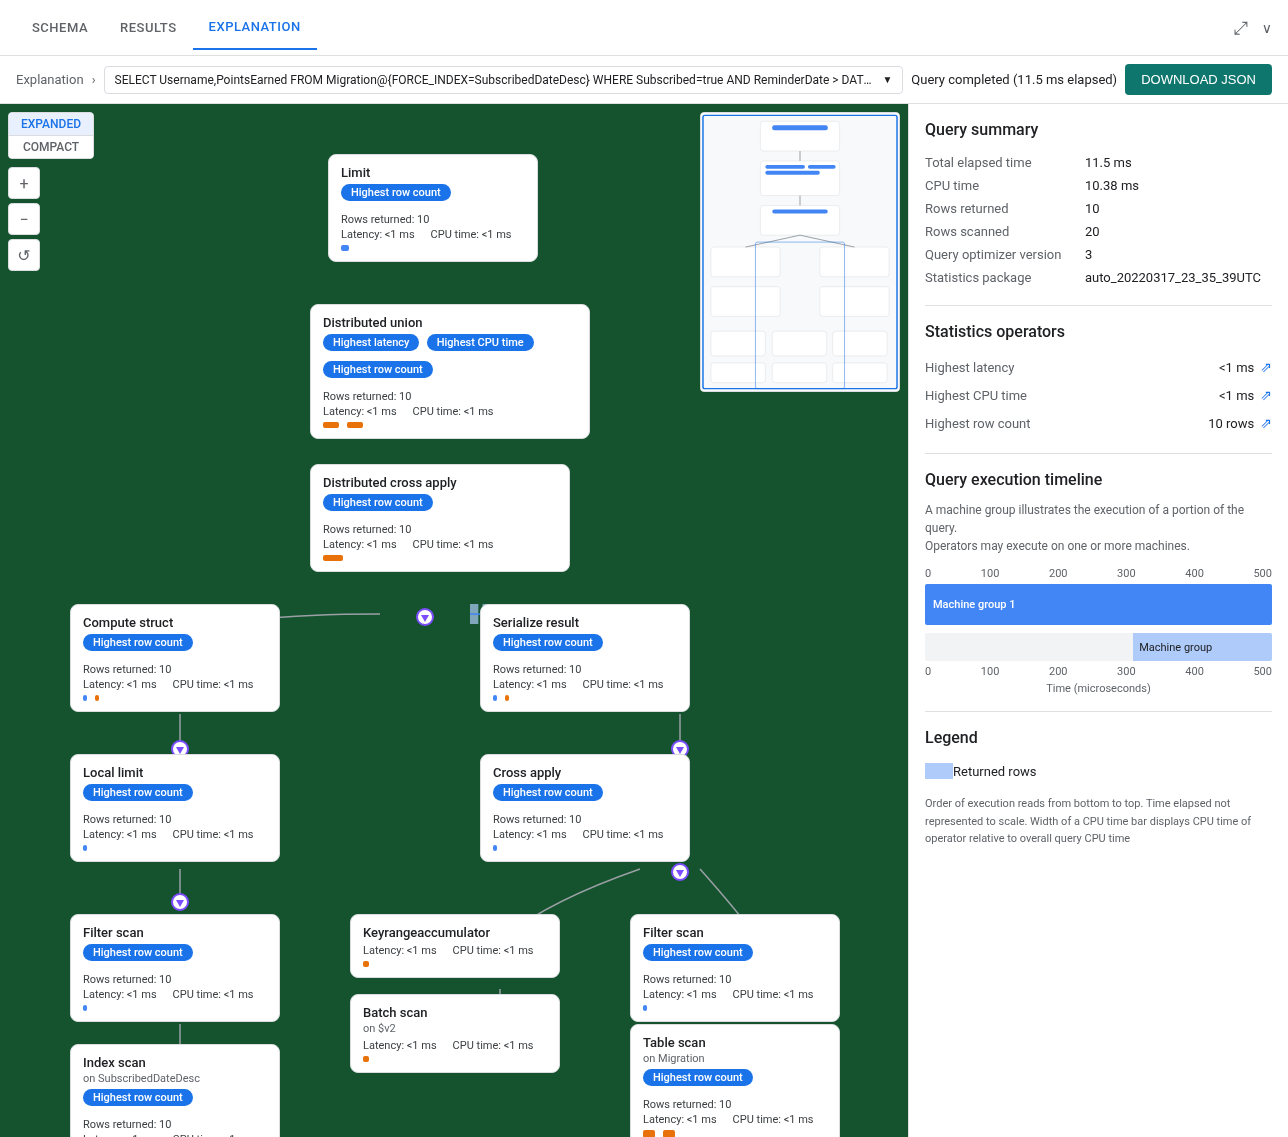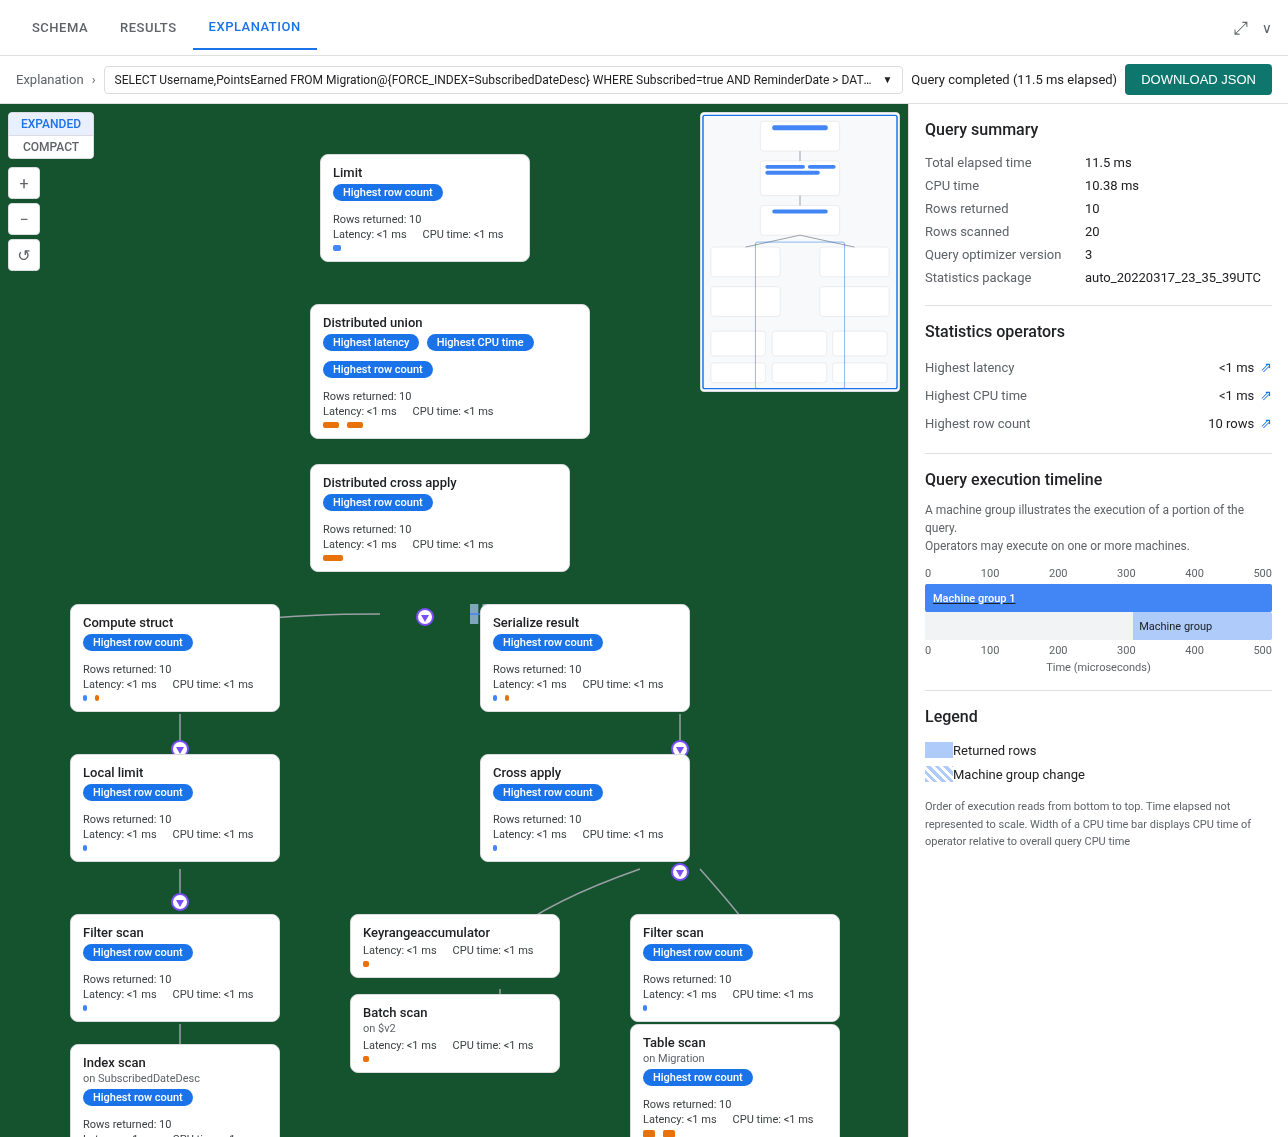--- a/index.html
+++ b/index.html
@@ -71,44 +71,44 @@
     
     .prominent-row { display: flex; align-items: center; justify-content: space-between; padding: 6px 0; font-size: 13px; }
     .prominent-label { color: #5f6368; }
     .prominent-value { display: flex; align-items: center; gap: 6px; color: #202124; }
     .link-icon { color: #1a73e8; cursor: pointer; font-size: 14px; }
     
     
     .timeline-desc { font-size: 12px; color: #5f6368; margin-bottom: 12px; line-height: 1.5; }
     .timeline-chart { margin: 8px 0; }
     .timeline-axis { display: flex; justify-content: space-between; font-size: 11px; color: #5f6368; margin-bottom: 4px; }
-    .timeline-bar-area { background: #f1f3f4; height: 28px; position: relative; border-radius: 2px; overflow: hidden; text-decoration: underline; }
+    .timeline-bar-area { background: #f1f3f4; height: 41px; position: relative; border-radius: 2px; overflow: hidden; }
     .timeline-bar { height: 100%; display: flex; align-items: center; padding-left: 8px; font-size: 11px; color: #fff; font-weight: 500; }
     .mg1-bar { background: #4285f4; width: 100%; }
-    .mg2-area { background: #f1f3f4; height: 28px; position: relative; border-radius: 2px; overflow: hidden; }
+    .mg2-area { background: #f1f3f4; height: 28px; position: relative; border-radius: 2px; overflow: hidden; margin-top: 8px; }
     .mg2-bar { background: #aecbfa; position: absolute; right: 0; width: 40%; height: 100%; display: flex; align-items: center; padding-left: 6px; font-size: 11px; color: #202124; }
     .timeline-axis-label { text-align: center; font-size: 11px; color: #5f6368; margin-top: 4px; }
     
     
     .legend-item { display: flex; align-items: center; padding: 4px 0; font-size: 13px; }
     .legend-box { width: 28px; height: 16px; flex-shrink: 0; }
     .legend-box-blue { background: #aecbfa; }
     .legend-box-striped { background: repeating-linear-gradient(45deg, #aecbfa, #aecbfa 3px, #fff 3px, #fff 6px); }
     .legend-text { color: #202124; }
     
     .footer-note { font-size: 11px; color: #5f6368; line-height: 1.6; margin-top: 12px; }
 
     
     .diagram-wrapper { position: relative; width: 870px; height: 1050px; margin: 0 auto; }
     
     
     .connector-svg { position: absolute; top: 0; left: 0; width: 100%; height: 100%; pointer-events: none; z-index: 0; }
     
     
-    .node-limit { top: 30px; left: 280px; }
+    .node-limit { top: 30px; left: 288px; }
     .node-dist-union { top: 180px; left: 270px; }
     .node-dist-cross { top: 340px; left: 270px; }
     .node-compute { top: 480px; left: 30px; }
     .node-serialize { top: 480px; left: 440px; }
     .node-local-limit { top: 630px; left: 30px; }
     .node-cross-apply { top: 630px; left: 440px; }
     .node-filter-left { top: 790px; left: 30px; }
     .node-keyrange { top: 790px; left: 310px; }
     .node-filter-right { top: 790px; left: 590px; }
     .node-index { top: 920px; left: 30px; }
@@ -571,22 +571,18 @@
       <div class="timeline-axis-label">Time (microseconds)</div>
     </div>
 
     <hr class="section-divider">
 
     <div class="section-title">Legend</div>
     <div class="legend-item">
       <div class="legend-box legend-box-blue"></div>
       <span class="legend-text">Returned rows</span>
     </div>
-    <div class="legend-item">
-      <div class="legend-box legend-box-striped"></div>
-      <span class="legend-text">Machine group change</span>
-    </div>
 
     <div class="footer-note">Order of execution reads from bottom to top.
 Time elapsed not represented to scale.
 Width of a CPU time bar displays CPU time of operator relative to overall query CPU time</div>
   </div>
 </div>
 
 </body></html>

